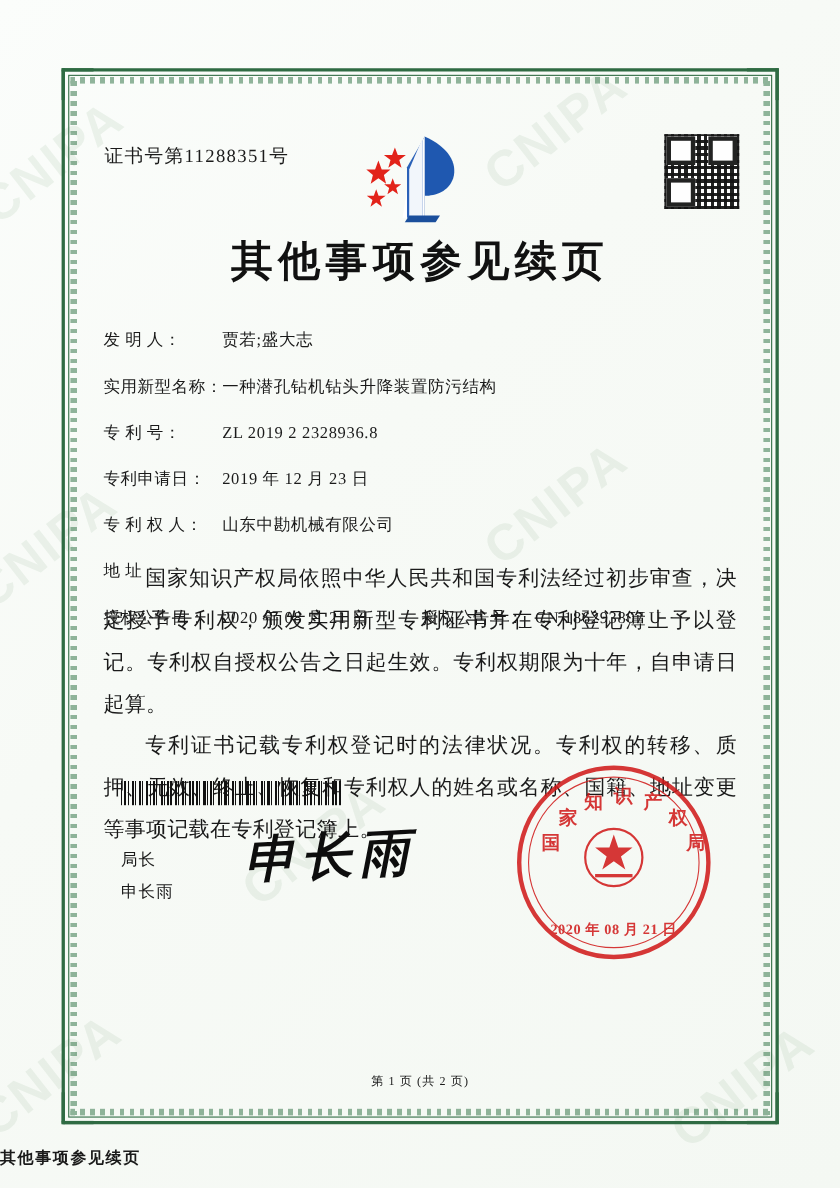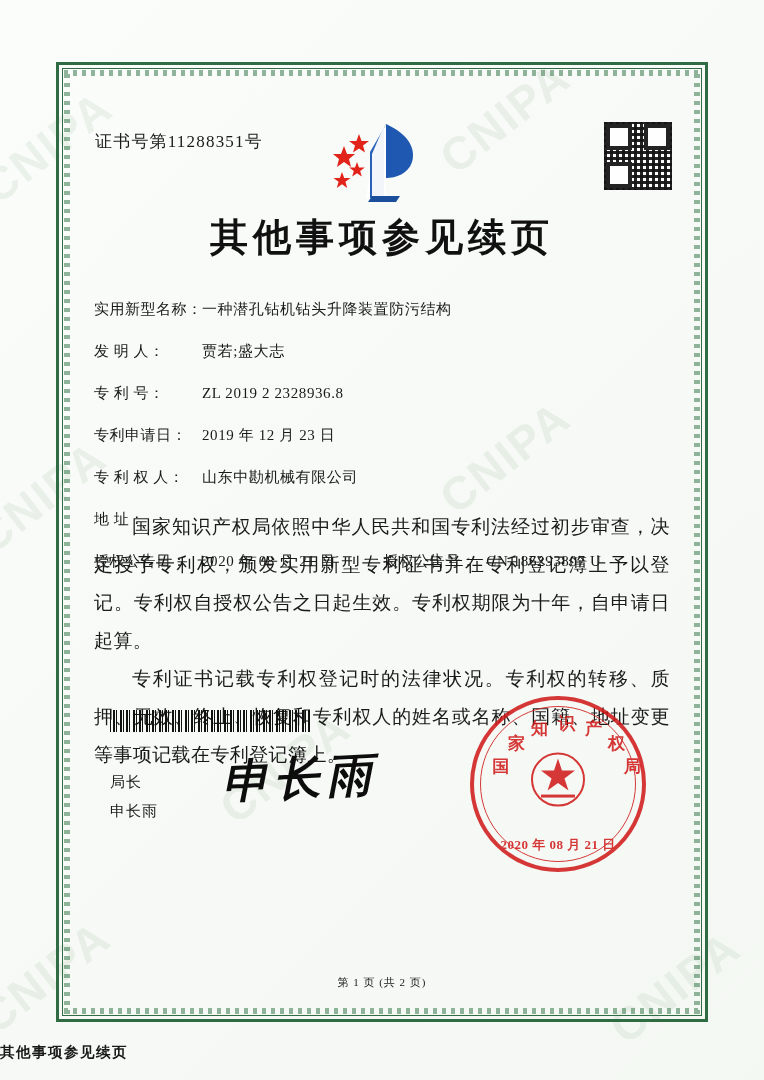--- a/index.html
+++ b/index.html
@@ -318,27 +318,27 @@
         </g>
         <path d="M60 78 L88 78 L84 84 L56 84 Z" fill="#1b4f9c"></path>
       </svg>
     </div>
 
     <div class="title">其他事项参见续页</div>
 
     <div class="fields">
 
       <div class="field">
+        <span class="lbl">发 明 人：</span>
+        <span class="val">贾若;盛大志</span>
+      </div>
+
+      <div class="field">
         <span class="lbl">实用新型名称：</span>
         <span class="val">一种潜孔钻机钻头升降装置防污结构</span>
-      </div>
-
-      <div class="field">
-        <span class="lbl">发 明 人：</span>
-        <span class="val">贾若;盛大志</span>
       </div>
 
       <div class="field">
         <span class="lbl">专 利 号：</span>
         <span class="val">ZL 2019 2 2328936.8</span>
       </div>
 
       <div class="field">
         <span class="lbl">专利申请日：</span>
         <span class="val">2019 年 12 月 23 日</span>

